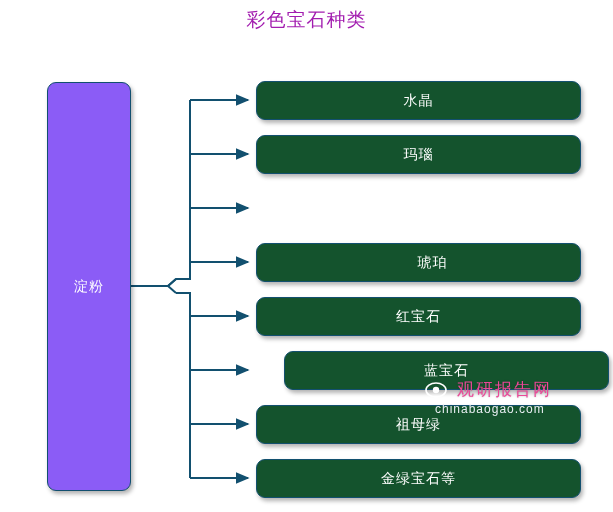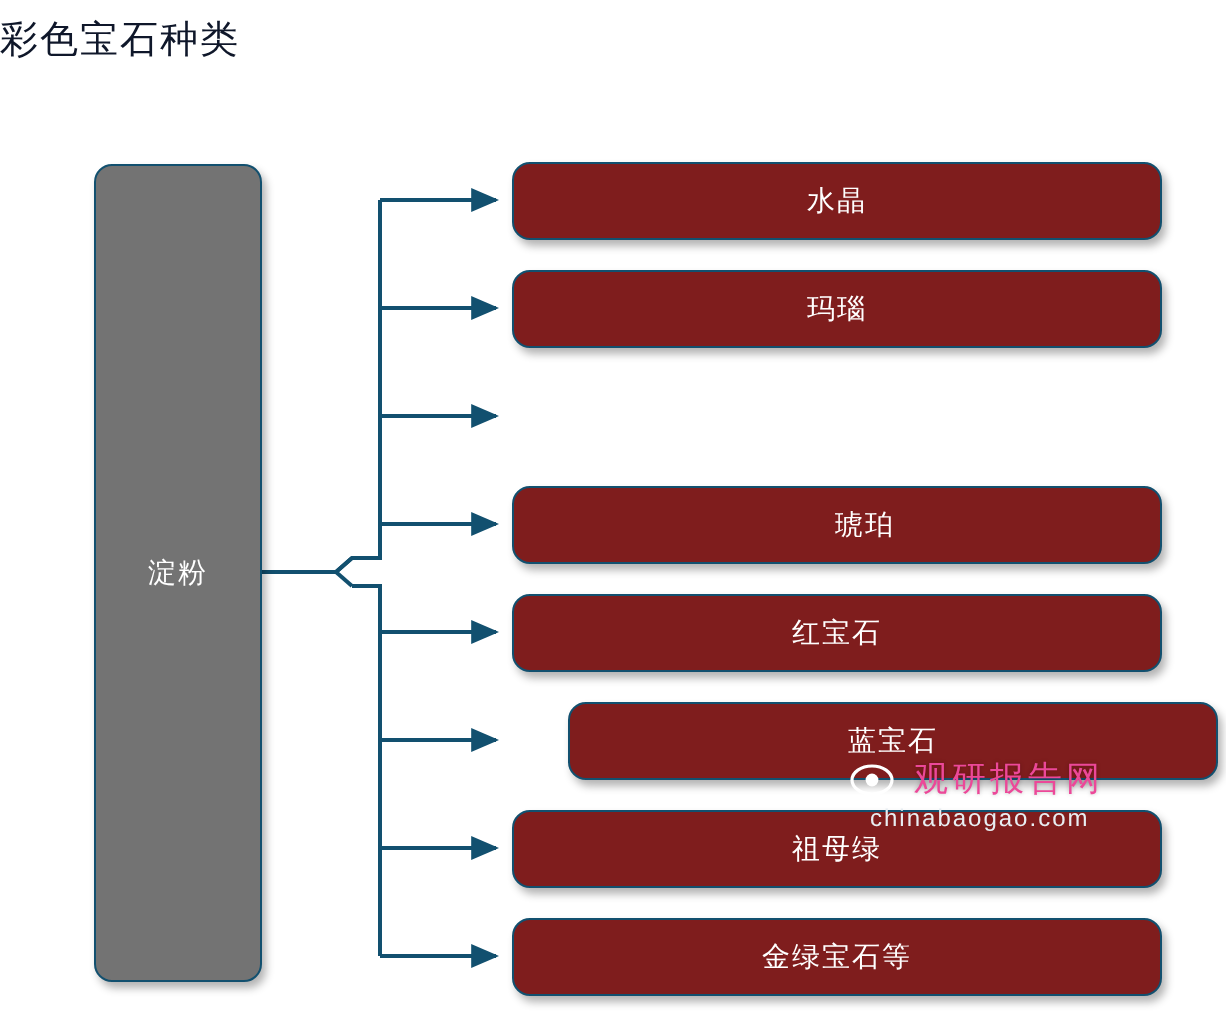--- a/index.html
+++ b/index.html
@@ -19,60 +19,60 @@
     left: 0;
     top: 0;
     width: 613px;
     height: 512px;
   }
   .title {
     position: absolute;
     left: 0;
     top: 7px;
     width: 613px;
-    text-align: left;
+    text-align: center;
     font-size: 19px;
-    color: #0f172a;
+    color: #a21caf;
     font-family: "Liberation Serif", serif;
     letter-spacing: 1px;
   }
   svg.connectors {
     position: absolute;
     left: 0;
     top: 0;
     width: 613px;
     height: 512px;
   }
   .root-box {
     position: absolute;
     left: 47px;
     top: 82px;
     width: 84px;
     height: 409px;
-    background: #737373;
+    background: #8b5cf6;
     border: 1px solid #12506f;
     border-radius: 9px;
     box-sizing: border-box;
     display: flex;
     align-items: center;
     justify-content: center;
     box-shadow: 2px 3px 4px rgba(0,0,0,0.30);
   }
   .root-label {
     color: #ffffff;
     font-size: 14px;
     font-family: "Liberation Serif", serif;
     letter-spacing: 1px;
   }
   .leaf-box {
     position: absolute;
     left: 256px;
     width: 325px;
     height: 39px;
-    background: #7f1d1d;
+    background: #14532d;
     border: 1px solid #12506f;
     border-radius: 9px;
     box-sizing: border-box;
     display: flex;
     align-items: center;
     justify-content: center;
     box-shadow: 2px 3px 4px rgba(0,0,0,0.30);
   }
   .leaf-label {
     color: #ffffff;

